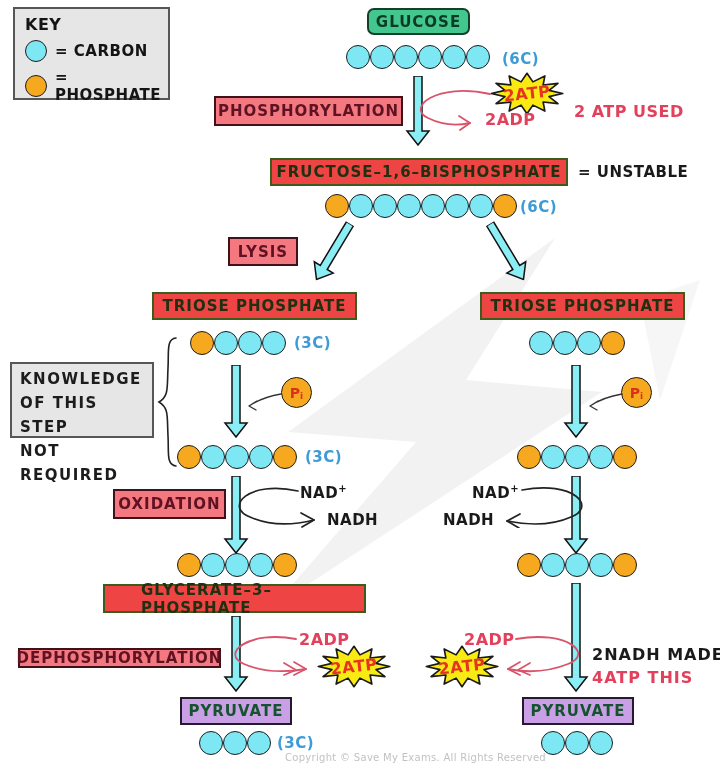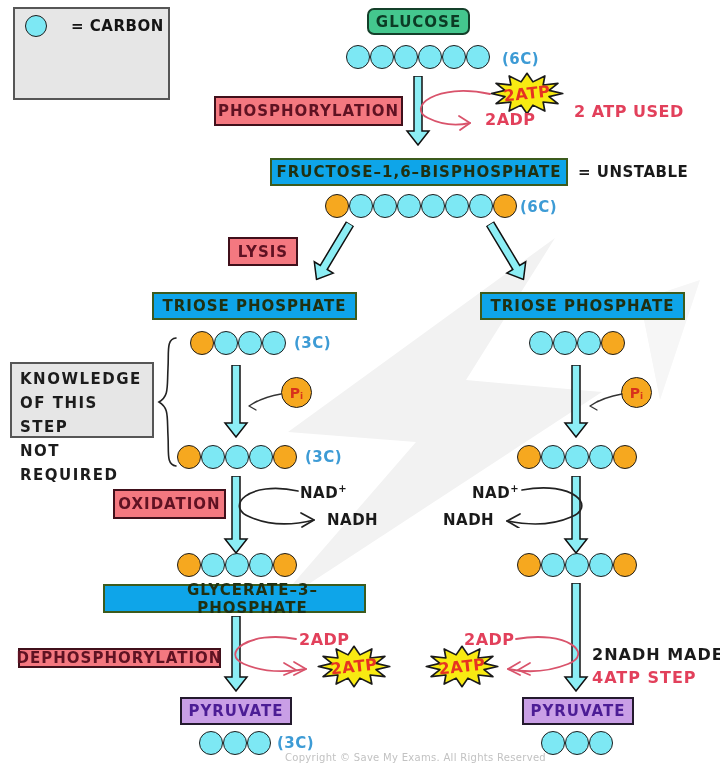--- a/index.html
+++ b/index.html
@@ -2,36 +2,36 @@
 <html><head>
 <meta charset="utf-8">
 <style>
   html,body{margin:0;padding:0;}
   body{font-family:"DejaVu Sans",sans-serif;background:#fff;}
   #canvas{position:relative;width:720px;height:770px;background:#fff;overflow:hidden;}
   .abs{position:absolute;}
   .box{position:absolute;display:flex;align-items:center;justify-content:center;
        border:2px solid;font-weight:bold;font-size:15px;letter-spacing:1px;box-sizing:border-box;}
   .green{background:#44c78e;border-color:#14402a;color:#0c3b25;}
-  .lgreen{background:#0ea5e9;border-color:#3c5b1d;color:#203011;text-align:center;}
+  .lgreen{background:#ef4444;border-color:#3c5b1d;color:#203011;}
   .redbox{background:#f47880;border-color:#40101b;color:#5f1222;}
-  .purple{background:#c99fe6;border-color:#241a2e;color:#4c1d95;}
+  .purple{background:#c99fe6;border-color:#241a2e;color:#14532d;}
   .graybox{background:#e6e6e6;border-color:#565656;color:#141414;}
   .lbl{position:absolute;font-weight:bold;font-size:15px;letter-spacing:0.5px;color:#1a1a1a;white-space:nowrap;}
   .bluetxt{color:#3d9bd5;}
   .redtxt{color:#e2405b;}
   .mol{position:absolute;display:flex;}
   .circle{width:24px;height:24px;border-radius:50%;border:1.6px solid #1d1d1d;box-sizing:border-box;flex:0 0 auto;}
   .carbon{background:#7de8f4;}
   .phosphate{background:#f6a81f;}
   .star{position:absolute;}
   .star svg{position:absolute;inset:0;}
   .star span{position:absolute;inset:0;display:flex;align-items:center;justify-content:center;
              font-weight:bold;font-size:16px;color:#e63322;letter-spacing:0.5px;transform:rotate(-6deg);}
-  .keyrow{display:flex;align-items:center;gap:24px;margin:6px 0 0 10px;}
+  .keyrow{display:flex;align-items:center;gap:8px;margin:6px 0 0 10px;}
   .keyrow .circle{width:22px;height:22px;}
   .keylbl{font-weight:600;font-size:15px;letter-spacing:0.5px;color:#141414;}
   .note{position:absolute;font-weight:600;font-size:15px;letter-spacing:1.5px;line-height:24px;color:#1c1c1c;
         padding:3px 0 0 8px;}
   .picircle{position:absolute;width:31px;height:31px;border-radius:50%;background:#f6a81f;
             border:1.8px solid #1d1d1d;box-sizing:border-box;display:flex;align-items:center;justify-content:center;
             font-weight:bold;font-size:14px;color:#d8321c;}
   .picircle sub{font-size:9px;margin-top:6px;}
   sup{font-size:10px;}
   .copyright{position:absolute;font-size:10px;color:#c2c2c2;letter-spacing:0.3px;font-weight:400;}
@@ -40,23 +40,28 @@
 <body>
 
 <div id="canvas">
 
   <svg class="abs" width="720" height="770" style="left:0;top:0;">
     <path d="M 555 238 L 288 432 L 416 442 L 272 608 L 602 392 L 466 380 Z" fill="#f2f2f2"></path>
     <path d="M 640 300 L 700 280 L 660 400 Z" fill="#f6f6f6"></path>
   </svg>
 
   <div class="box graybox" style="left:13px;top:7px;width:157px;height:93px;display:block;">
+    <div class="keylbl" style="font-size:16px;margin:6px 0 0 10px;">KEY</div>
     <div class="keyrow">
       <span class="circle carbon"></span>
       <span class="keylbl">= CARBON</span>
+    </div>
+    <div class="keyrow">
+      <span class="circle phosphate"></span>
+      <span class="keylbl">= PHOSPHATE</span>
     </div>
   </div>
 
   <div class="box green" style="left:367px;top:8px;width:103px;height:27px;border-radius:7px;">GLUCOSE</div>
   <div class="mol" style="left:346px;top:45px;">
       <span class="circle carbon"></span>
       <span class="circle carbon"></span>
       <span class="circle carbon"></span>
       <span class="circle carbon"></span>
       <span class="circle carbon"></span>
@@ -239,21 +244,21 @@
     <path d="M 50,41 L 62,34 M 50,41 L 62,47 M 60,42 L 72,35 M 60,42 L 72,47" fill="none" stroke="#d9536b" stroke-width="1.7" stroke-linecap="round"></path>
   </svg>
   <div class="star" style="left:424px;top:644px;width:76px;height:45px;">
     <svg viewBox="0 0 100 60" preserveAspectRatio="none" width="76" height="45">
       <polygon points="97,30 79,34.1 90.7,43.5 71.2,41.3 73.5,53.4 57.8,45.5 50,57 42.2,45.5 26.5,53.4 28.8,41.3 9.3,43.5 21,34.1 3,30 21,25.9 9.3,16.5 28.8,18.7 26.5,6.6 42.2,14.5 50,3 57.8,14.5 73.5,6.6 71.2,18.7 90.7,16.5 79,25.9" fill="#f8ea12" stroke="#1a1a1a" stroke-width="2.2" stroke-linejoin="round"></polygon>
     </svg>
     <span>2ATP</span>
   </div>
 
   <div class="lbl" style="left:592px;top:645px;font-size:16px;letter-spacing:1px;">2NADH  MADE</div>
-  <div class="lbl redtxt" style="left:592px;top:668px;font-size:16px;letter-spacing:1px;">4ATP  STEP</div>
+  <div class="lbl redtxt" style="left:592px;top:668px;font-size:16px;letter-spacing:1px;">4ATP  THIS</div>
 
   <div class="box purple" style="left:180px;top:697px;width:112px;height:28px;">PYRUVATE</div>
   <div class="mol" style="left:199px;top:731px;">
       <span class="circle carbon"></span>
       <span class="circle carbon"></span>
       <span class="circle carbon"></span>
     </div>
   <div class="lbl bluetxt" style="left:277px;top:734px;">(3C)</div>
   <div class="box purple" style="left:522px;top:697px;width:112px;height:28px;">PYRUVATE</div>
   <div class="mol" style="left:541px;top:731px;">

